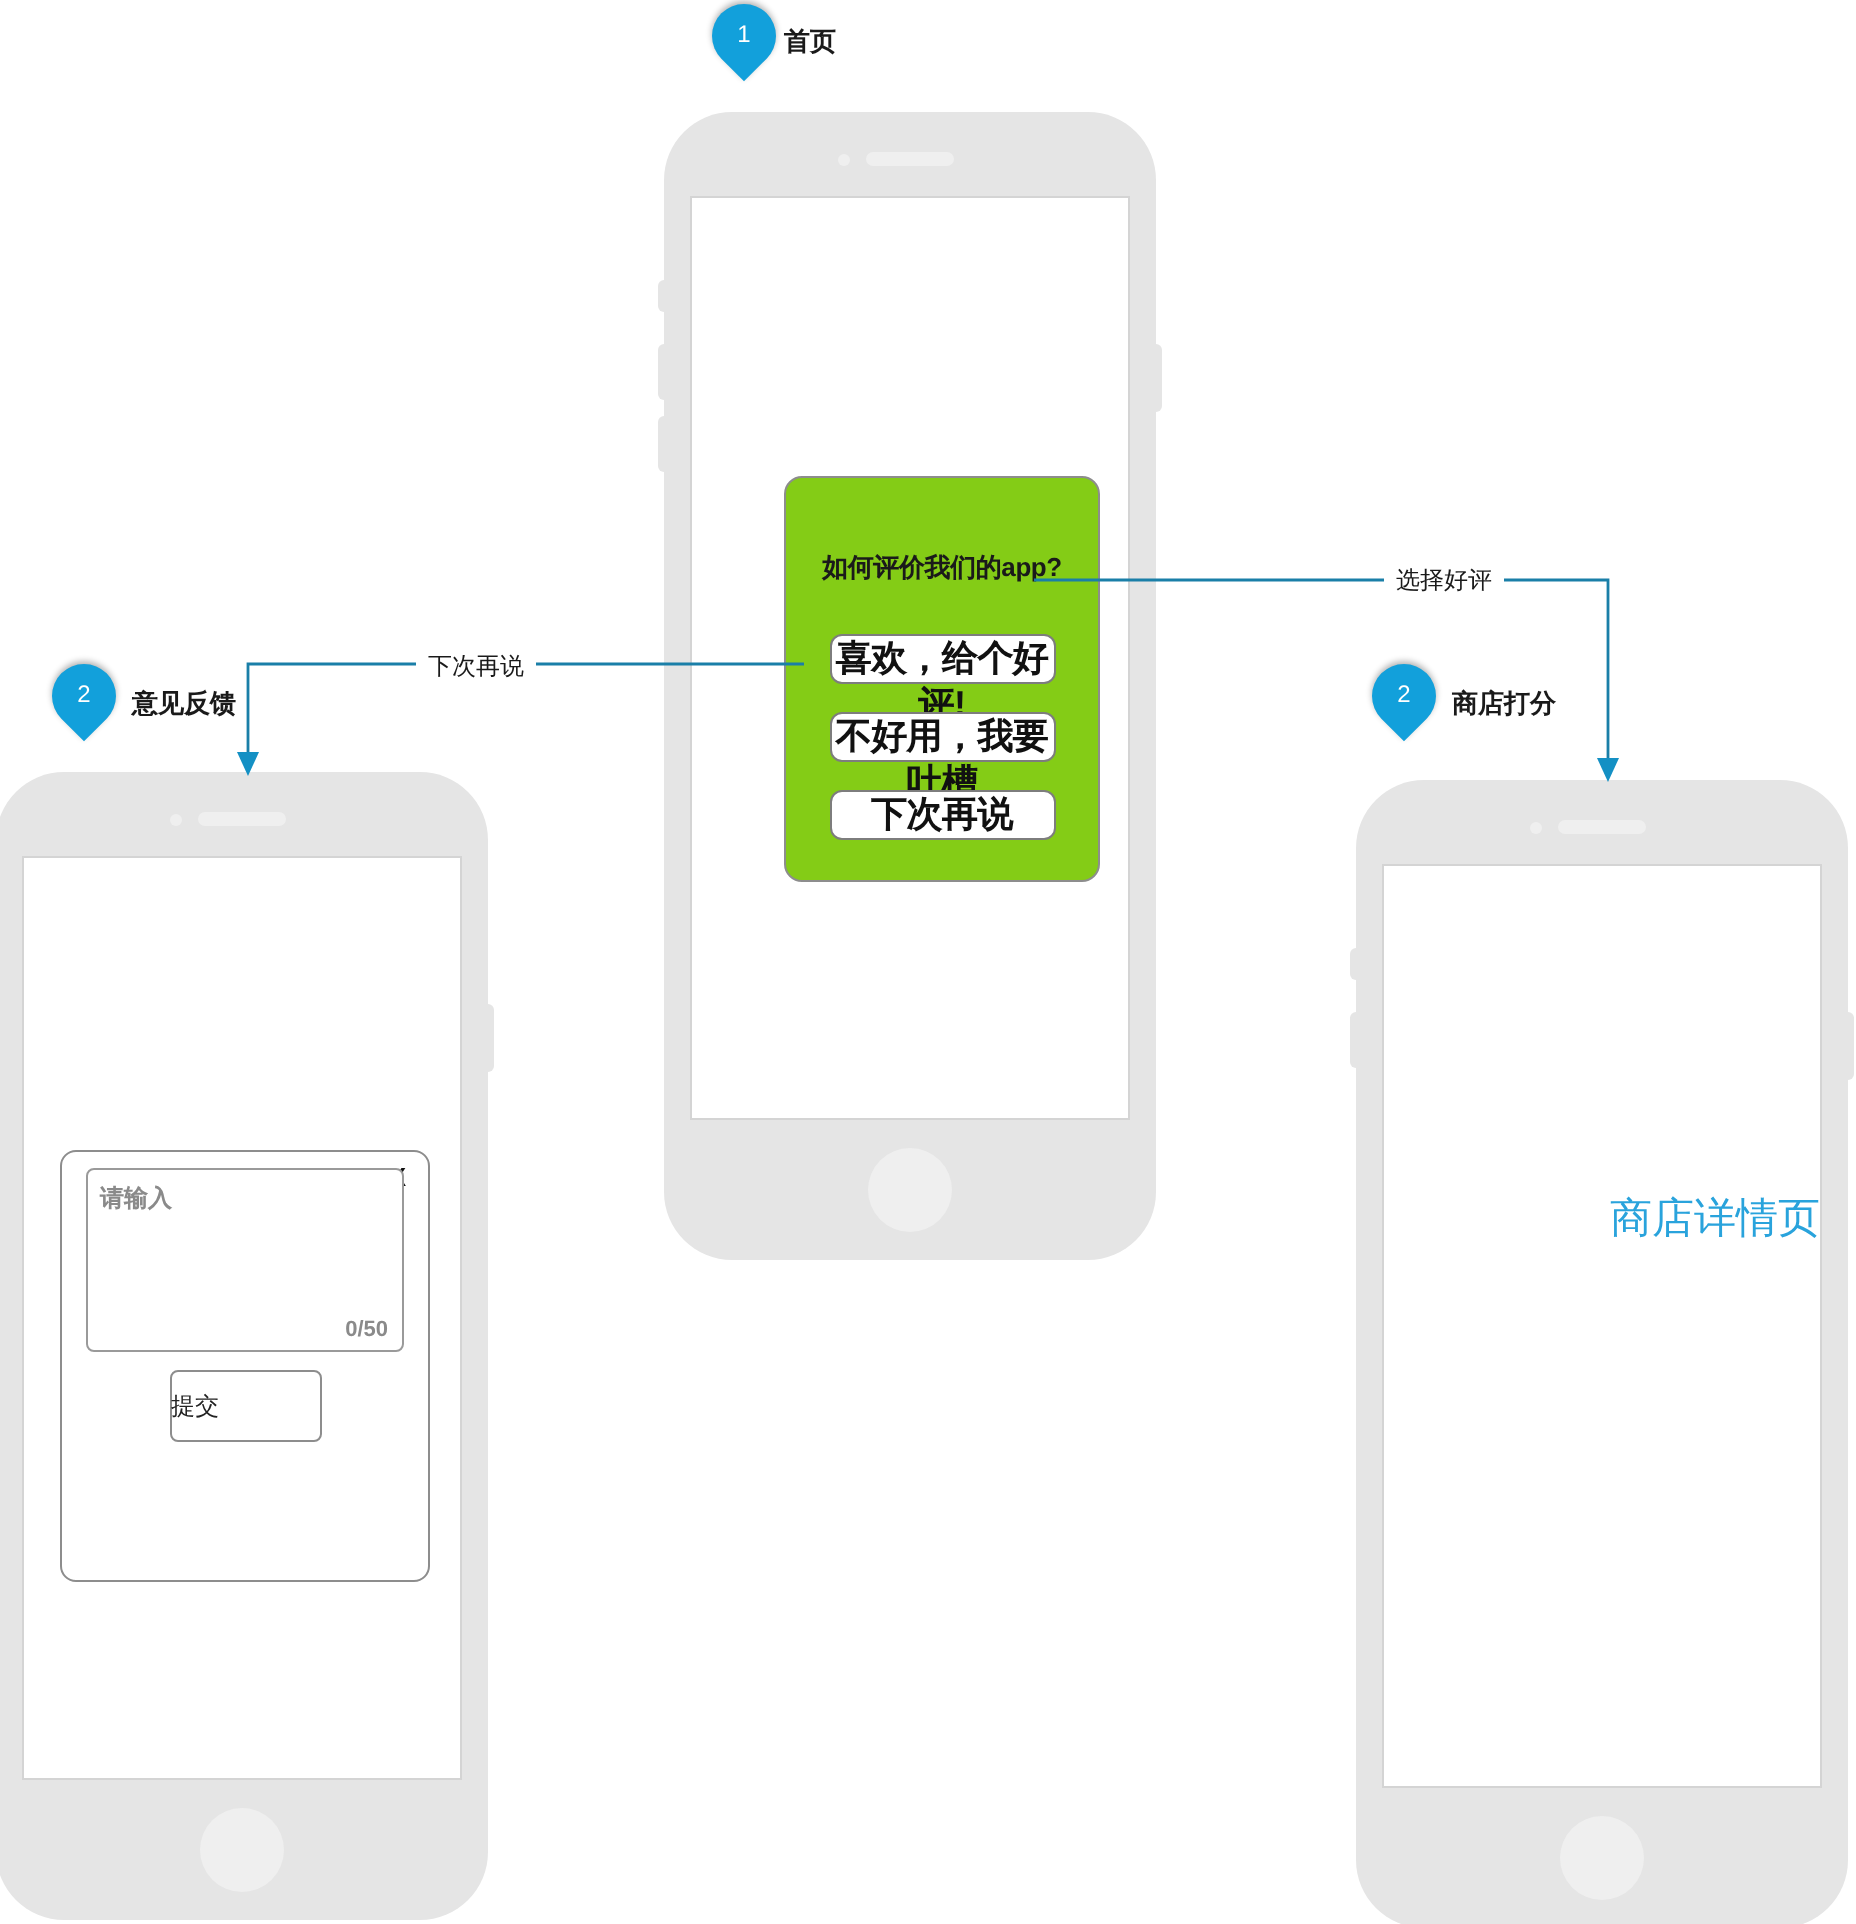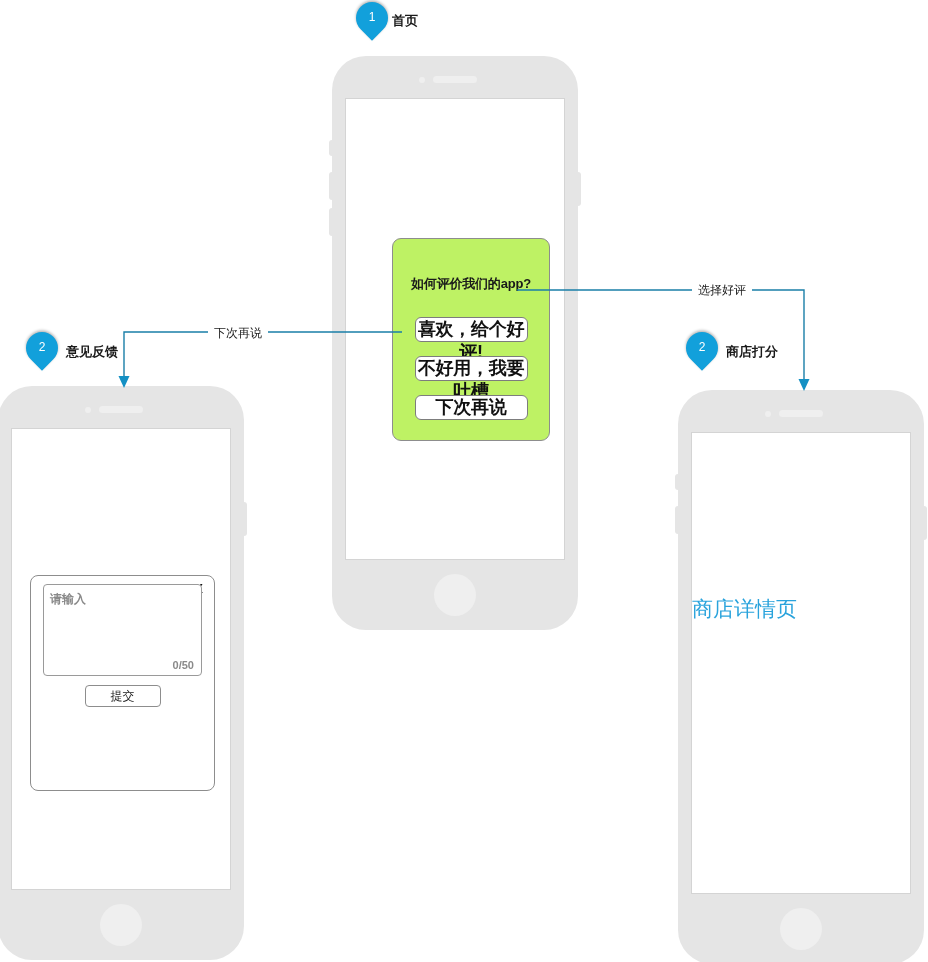--- a/index.html
+++ b/index.html
@@ -77,21 +77,21 @@
   #phone-store  { left: 678px; top: 390px; width: 246px; height: 574px; }
 
   
   .rating-dialog {
     position: absolute;
     left: 46px;
     top: 139px;
     width: 158px;
     height: 203px;
     box-sizing: border-box;
-    background: #bef264;
+    background: #84cc16;
     border: 1px solid #8d8d8d;
     border-radius: 9px;
     display: flex;
     flex-direction: column;
     align-items: center;
   }
   .rating-dialog .dlg-title {
     margin-top: 36px;
     font-size: 13px;
     font-weight: bold;
@@ -170,40 +170,40 @@
     bottom: 4px;
     font-size: 11px;
     font-weight: bold;
     color: #8a8a8a;
     padding-left: 36px;
   }
   .fb-submit {
     display: block;
     margin: 9px auto 0 auto;
     width: 76px;
-    height: 22px;
+    height: 36px;
     box-sizing: border-box;
     background: #ffffff;
     border: 1px solid #8d8d8d;
     border-radius: 4px;
     font-family: "Liberation Sans", "DejaVu Sans", sans-serif;
     font-size: 12px;
     color: #222222;
     line-height: 20px;
-    text-align: center;
+    text-align: left;
     padding: 0;
   }
 
   
   .store-label {
     position: absolute;
     left: 0;
     right: 0;
     top: 162px;
-    text-align: left;
+    text-align: right;
     font-size: 21px;
     color: #29a3dc;
   }
 
   
   .marker {
     position: absolute;
     width: 32px;
     height: 46px;
   }

